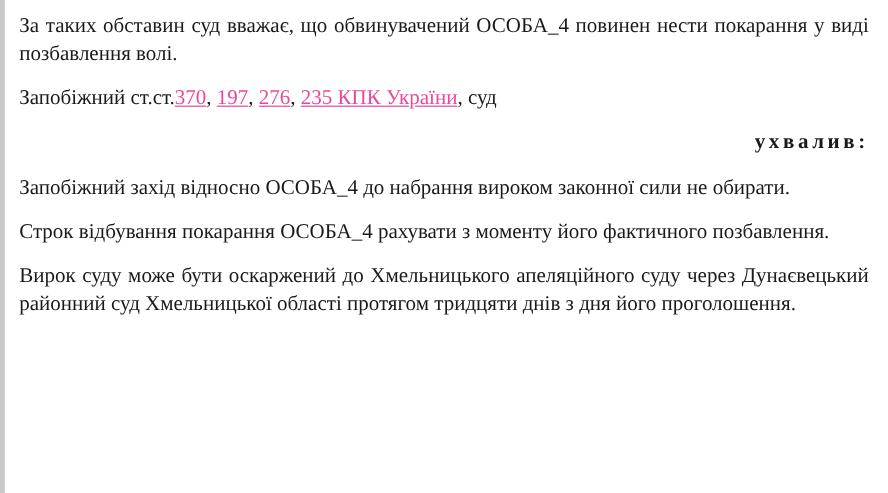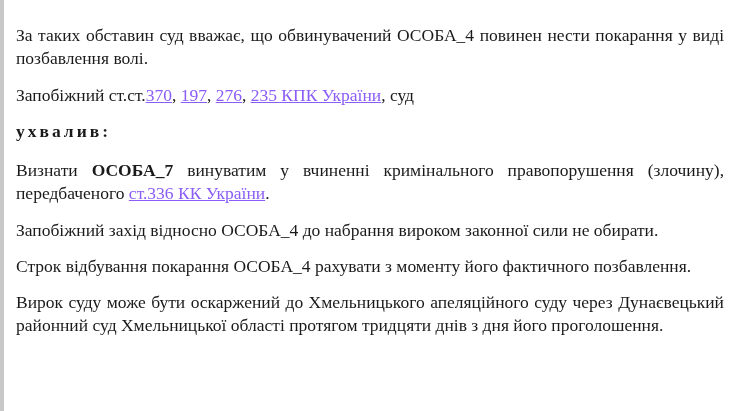--- a/index.html
+++ b/index.html
@@ -12,21 +12,21 @@
     height: 411px;
     font-family: "Liberation Serif", "DejaVu Serif", serif;
     color: #1a1a1a;
     overflow: hidden;
   }
   .page {
     position: relative;
     width: 740px;
     height: 411px;
     box-sizing: border-box;
-    padding: 24px 16px 0 16px;
+    padding: 10px 16px 0 16px;
     background: #ffffff;
   }
   .left-rule {
     position: absolute;
     left: 0;
     top: 0;
     width: 4px;
     height: 411px;
     background: #c8c8c8;
   }
@@ -34,45 +34,44 @@
     margin: 0 0 13px 0;
     font-size: 17.5px;
     line-height: 1.33;
     text-align: justify;
     text-justify: inter-word;
   }
   p.last {
     margin-bottom: 12px;
   }
   .center {
-    text-align: left;
+    text-align: right;
     letter-spacing: 3px;
     font-weight: bold;
     margin-top: 4px;
     margin-bottom: 16px;
   }
   .bold {
     font-weight: bold;
   }
   a.ref {
-    color: #8b5cf6;
+    color: #ec4899;
     text-decoration: underline;
     cursor: pointer;
   }
   .nowrap {
     white-space: nowrap;
   }
 </style>
 </head>
 <body>
 
 <div class="page">
   <div class="left-rule"></div>
   <div id="doc-body">
       <p><span>За таких обставин суд вважає, що обвинувачений ОСОБА_4 повинен нести покарання у виді позбавлення волі.</span></p>
       <p><span>Запобіжний ст.ст.</span><a class="ref nowrap" href="#">370</a><span>, </span><a class="ref nowrap" href="#">197</a><span>, </span><a class="ref nowrap" href="#">276</a><span>, </span><a class="ref nowrap" href="#">235 КПК України</a><span>, суд</span></p>
       <p class="center"><span>ухвалив:</span></p>
-      <p><span>Визнати </span><span class="bold">ОСОБА_7</span><span> винуватим у вчиненні кримінального правопорушення (злочину), передбаченого </span><a class="ref nowrap" href="#">ст.336 КК України</a><span>.</span></p>
       <p><span>Запобіжний захід відносно ОСОБА_4 до набрання вироком законної сили не обирати.</span></p>
       <p><span>Строк відбування покарання ОСОБА_4 рахувати з моменту його фактичного позбавлення.</span></p>
       <p class="last"><span>Вирок суду може бути оскаржений до Хмельницького апеляційного суду через Дунаєвецький районний суд Хмельницької області протягом тридцяти днів з дня його проголошення.</span></p>
     </div>
 </div>
 
 </body></html>

